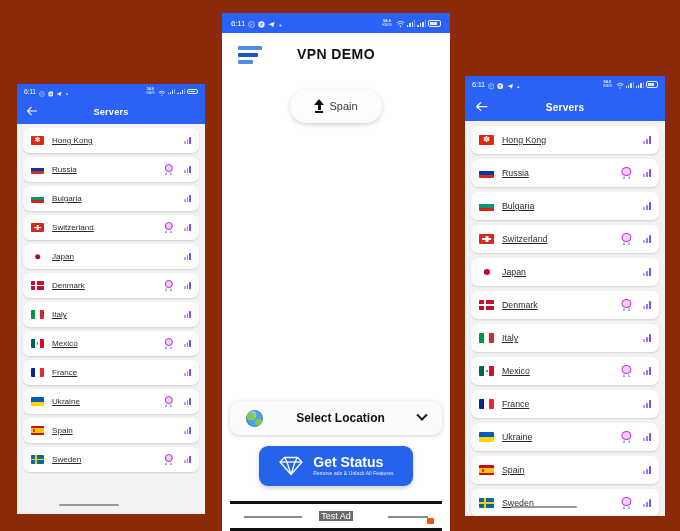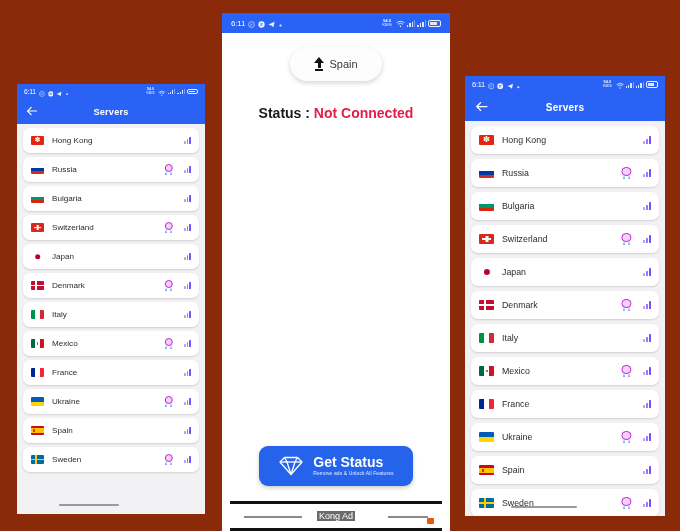--- a/index.html
+++ b/index.html
@@ -62,21 +62,21 @@
   .appbar .title { width:100%; text-align:center; font-weight:700; letter-spacing:.2px; }
 
   .server-list { width:100%; position:relative; }
   .server-row {
     background:#ffffff;
     border-radius:7px;
     display:flex;
     align-items:center;
     box-shadow: 0 1px 2px rgba(0,0,0,.14);
   }
-  .srv-name { color:#2b2b2b; flex:1; white-space:nowrap; }
+  .srv-name { color:#2b2b2b; flex:1; white-space:nowrap;text-decoration:underline; }
   .srv-right { display:flex; align-items:center; }
 
   
   .flag { flex: none; overflow:hidden; position:relative; border-radius:1px; background:#fff; }
   .flag > i { position:absolute; display:block; font-style:normal; }
 
   
   .sig { display:flex; align-items:flex-end; }
   .sig span { background:#7c4dff; border-radius:.5px; }
   .sig span:nth-child(1){ opacity:.55; }
@@ -515,38 +515,47 @@
             <span style="height:3.5px;width:1.4px"></span>
             <span style="height:5px;width:1.4px"></span>
             <span style="height:6.5px;width:1.4px;opacity:.45"></span>
           </span>
     <span class="batt" style="width:13px;height:7px">
       <span class="batt-fill" style="width:7px"></span>
           </span>
   </div>
       </div>
 
+    <div class="ctr-header">
+      <div class="hamburger">
+          <i></i>
+          <i></i>
+          <i></i>
+        </div>
+      <div class="ctr-title">VPN DEMO</div>
+    </div>
 
     <div class="ud-row">
       <div class="ud-btn">
         <span class="arrow-ico">
           <span class="tri" style="border-width:0 5px 6px 5px;border-color:transparent transparent #111 transparent;"></span>
           <span class="stem" style="height:5px;"></span>
           <span class="base"></span>
         </span>
         <span>Spain</span>
       </div>
     </div>
 
 
-    <div class="status-line">
-      <span class="k">Status :</span>
-      <span class="v">Not Connected</span>
-    </div>
-
+
+    <div class="loc-bar">
+      <span class="globe"></span>
+      <span class="loc-txt">Select Location</span>
+      <span class="chev"></span>
+    </div>
 
     <div class="premium">
       <span class="gem">
         <svg width="26" height="20" viewBox="0 0 26 20">
           <g fill="none" stroke="#ffffff" stroke-width="1.3" stroke-linejoin="round">
             <path d="M2 6 L6.5 1.5 L19.5 1.5 L24 6 L13 18.5 Z"></path>
             <path d="M2 6 L24 6"></path>
               <path d="M6.5 1.5 L9 6 L13 18.5"></path>
               <path d="M19.5 1.5 L17 6 L13 18.5"></path>
           </g>
@@ -556,21 +565,21 @@
         <span class="t1">Get Status</span>
         <span class="t2">Remove ads &amp; Unlock All Features</span>
       </span>
     </div>
 
     <div class="ad-banner">
       <span class="ad-lines">
         <i style="width:58px"></i>
           <i style="width:40px"></i>
       </span>
-      <span class="ad-tag">Kong Ad</span>
+      <span class="ad-tag">Test Ad</span>
       <span class="ad-dot"></span>
     </div>
 
   </div>
 
   <div class="phone" id="phone-right" style="left: 465px; top: 76px; width: 200px; height: 440px;">
     <div class="statusbar" style="height:17px;padding:0 7px">
   <div class="sb-left">
     <span class="sb-time" style="font-size:7.4px">6:11</span>
     <span class="sb-ico">

